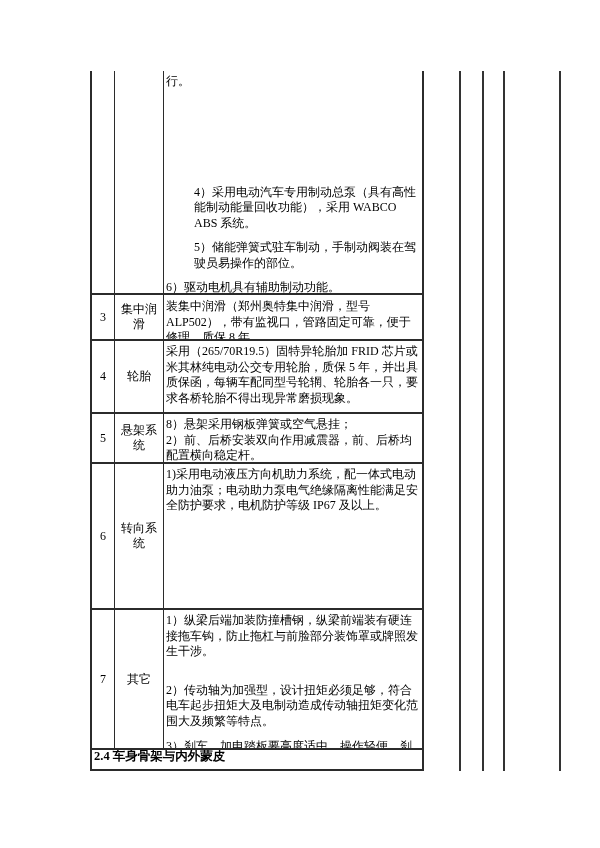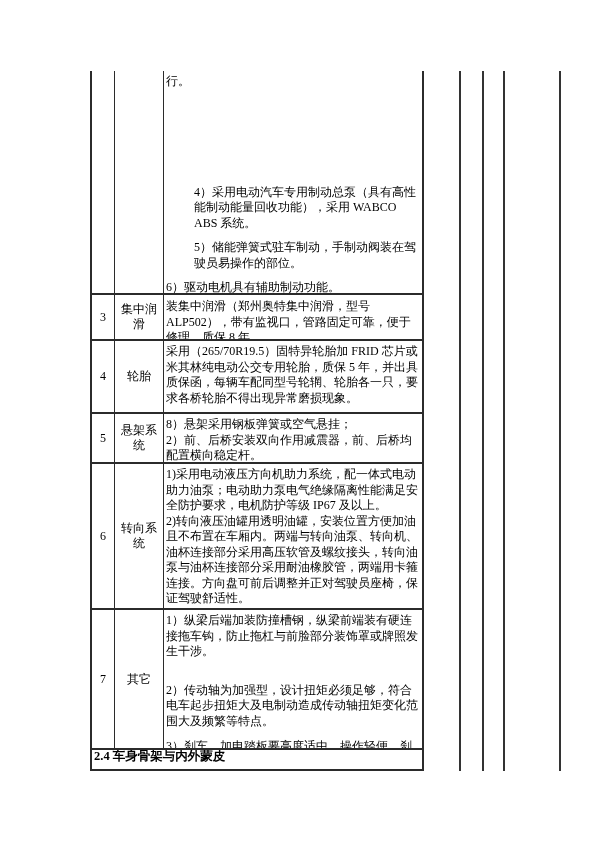--- a/index.html
+++ b/index.html
@@ -150,21 +150,20 @@
         <p>8）悬架采用钢板弹簧或空气悬挂；</p>
         <p>2）前、后桥安装双向作用减震器，前、后桥均配置横向稳定杆。</p>
       </div>
     </div>
 
     <div class="trow r6">
       <div class="cell num">6</div>
       <div class="cell cat">转向系统</div>
       <div class="cell desc">
         <p>1)采用电动液压方向机助力系统，配一体式电动助力油泵；电动助力泵电气绝缘隔离性能满足安全防护要求，电机防护等级 IP67 及以上。</p>
-        <p>2)转向液压油罐用透明油罐，安装位置方便加油且不布置在车厢内。两端与转向油泵、转向机、油杯连接部分采用高压软管及螺纹接头，转向油泵与油杯连接部分采用耐油橡胶管，两端用卡箍连接。方向盘可前后调整并正对驾驶员座椅，保证驾驶舒适性。</p>
       </div>
     </div>
 
     <div class="trow r7">
       <div class="cell num">7</div>
       <div class="cell cat">其它</div>
       <div class="cell desc">
         <p class="gap-5">1）纵梁后端加装防撞槽钢，纵梁前端装有硬连接拖车钩，防止拖杠与前脸部分装饰罩或牌照发生干涉。</p>
         <p class="gap-10">2）传动轴为加强型，设计扭矩必须足够，符合电车起步扭矩大及电制动造成传动轴扭矩变化范围大及频繁等特点。</p>
         <p>3）刹车、加电踏板要高度适中，操作轻便，刹车踏板、加电踏板固定于车厢地板上。</p>

